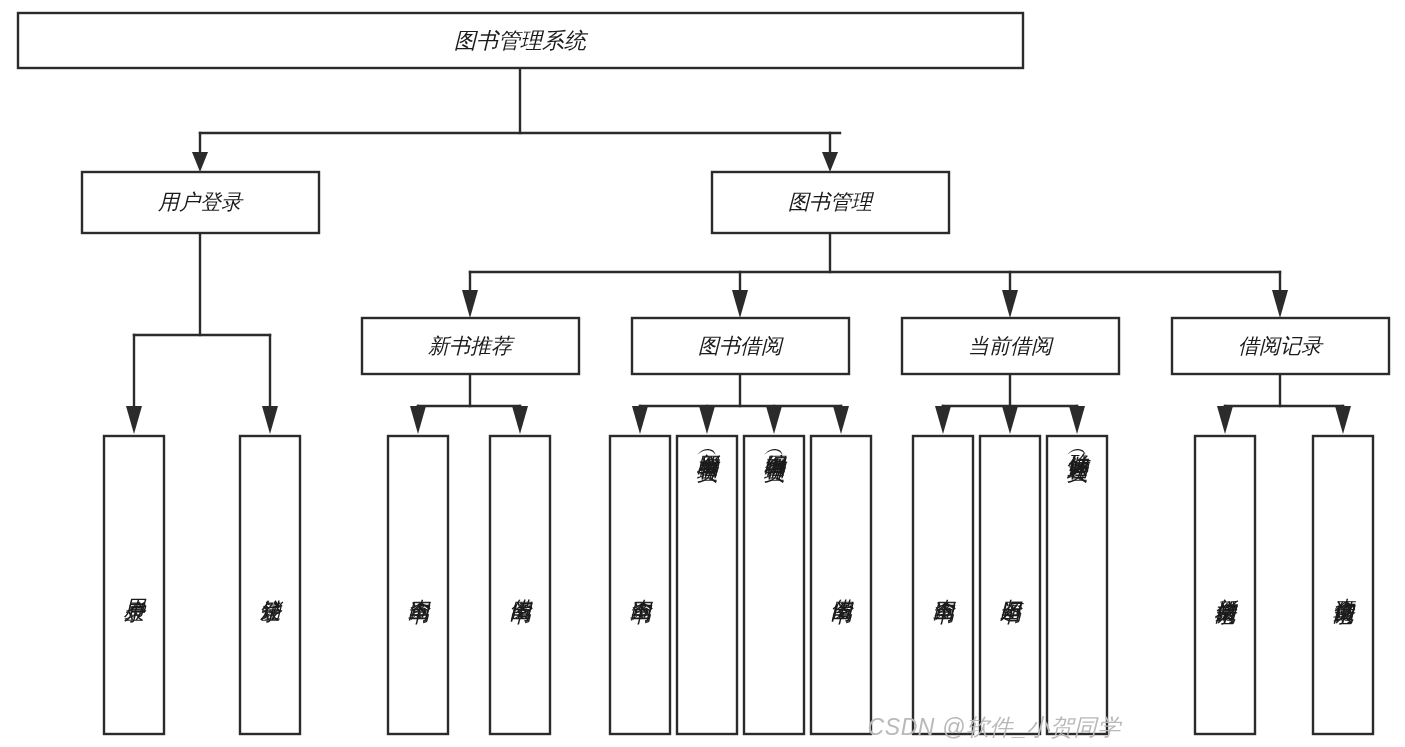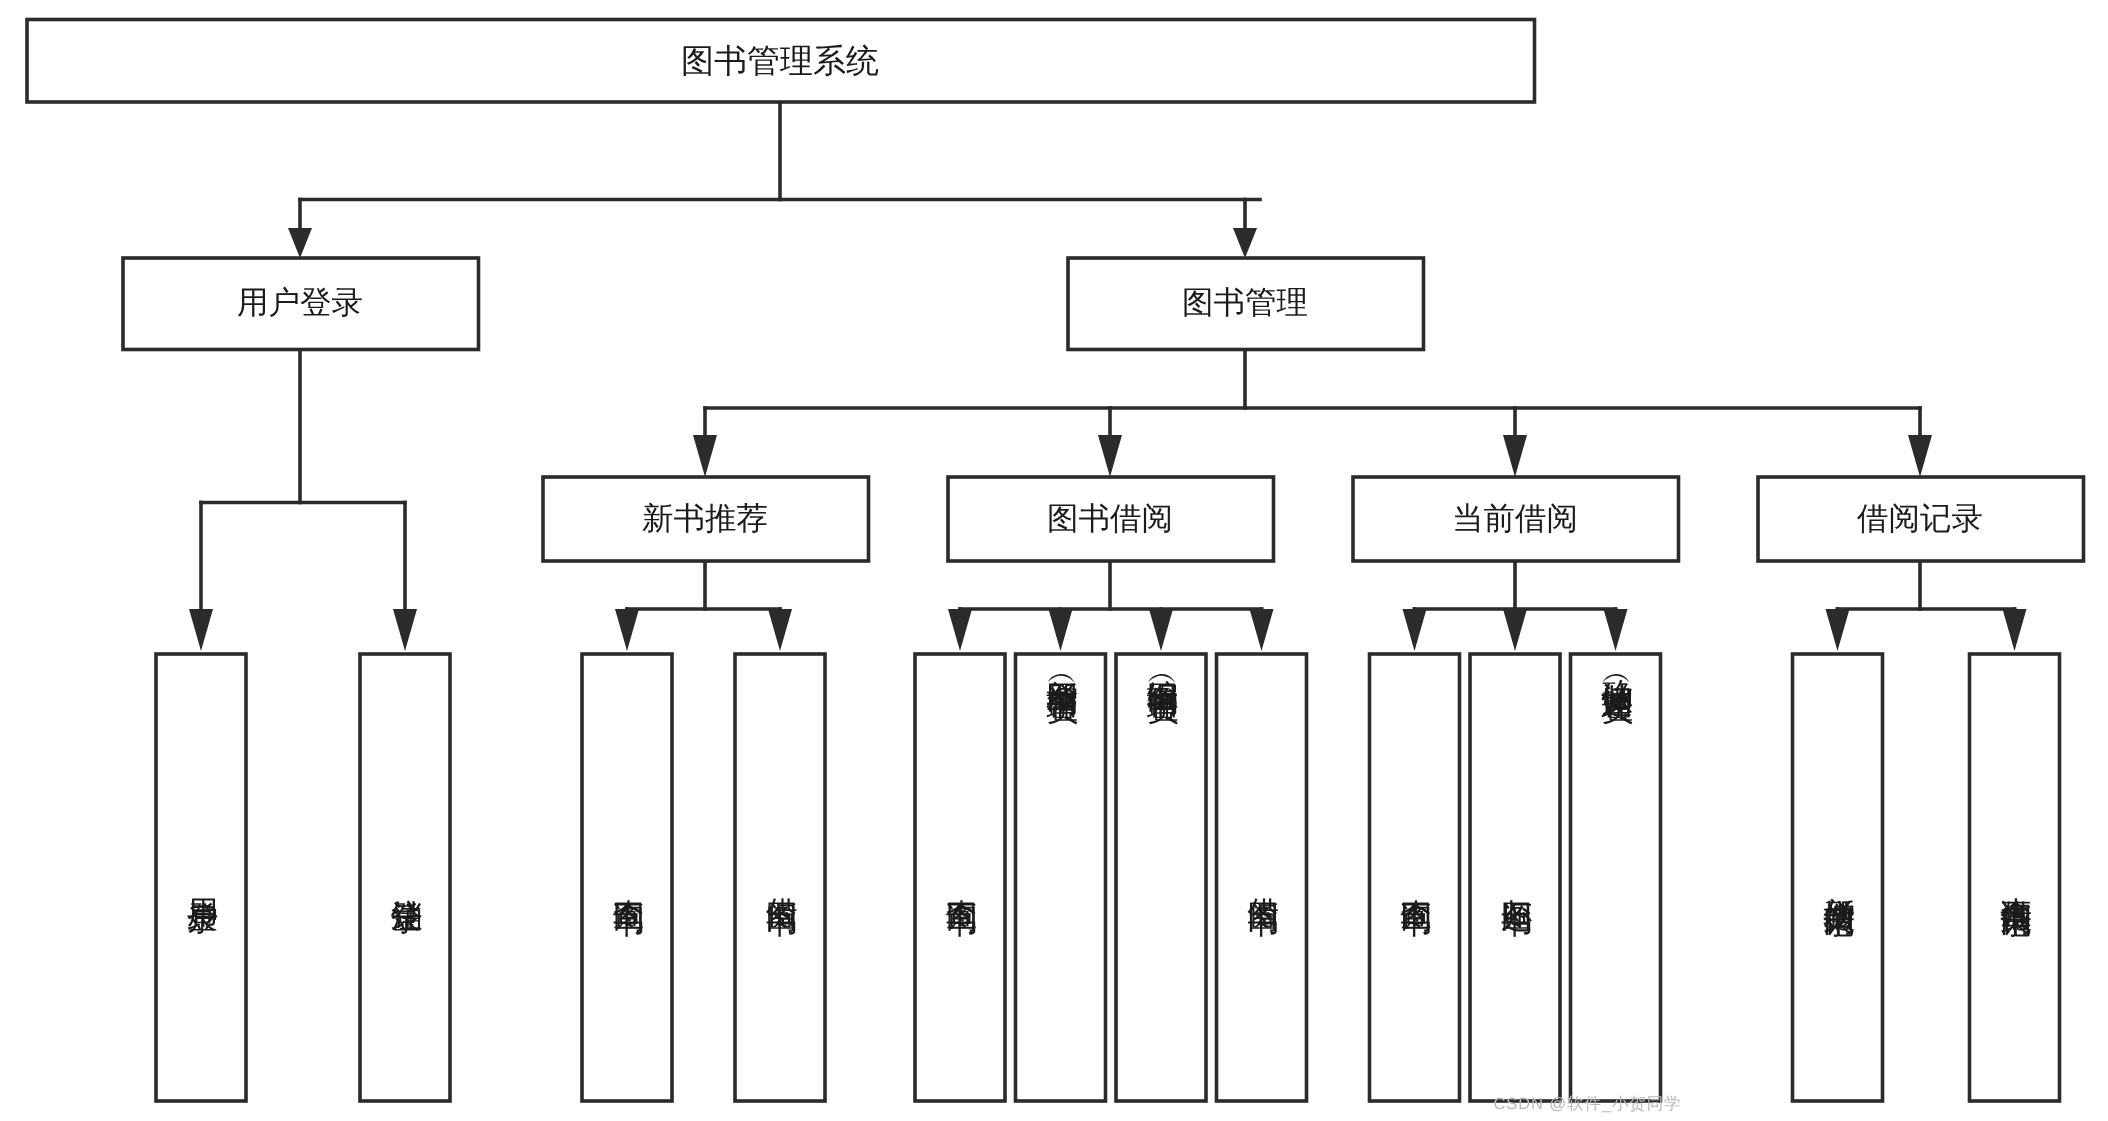--- a/index.html
+++ b/index.html
@@ -1,32 +1,32 @@
 <!DOCTYPE html>
 <html><head>
 <meta charset="utf-8">
 <style>
   html,body{margin:0;padding:0;background:#ffffff;}
   body{width:1405px;height:747px;overflow:hidden;
        font-family:"Liberation Sans","DejaVu Sans",sans-serif;}
-  #stage{position:relative;width:1131px;height:747px;background:#fff;}
+  #stage{position:relative;width:1131px;height:747px;background:#fff;font-style:italic;}
   svg{position:absolute;left:0;top:0;}
   .node-box{fill:#ffffff;stroke:#2b2b2b;stroke-width:2.4;}
   .connector{fill:none;stroke:#2b2b2b;stroke-width:2.4;
              stroke-linecap:square;stroke-linejoin:miter;}
   .arrow-head{fill:#2b2b2b;stroke:none;}
   .h-label{font-size:21px;fill:#1b1b1b;text-anchor:middle;
            dominant-baseline:middle;}
   .h-label-root{font-size:22px;}
   .v-label-wrap{position:absolute;display:flex;align-items:center;
                 justify-content:center;pointer-events:none;}
   .v-label{writing-mode:vertical-rl;text-orientation:upright;
            font-size:21px;line-height:1.06;color:#1b1b1b;
            letter-spacing:1.5px;white-space:nowrap;}
-  .watermark{position:absolute;right:10px;bottom:4px;font-size:11px;
+  .watermark{position:absolute;right:10px;bottom:4px;font-size:23px;
              color:#b9b9b9;letter-spacing:.6px;white-space:nowrap;}
 </style>
 </head>
 <body>
 
 <div id="stage">
 
   <svg width="1405" height="747" viewBox="0 0 1405 747">
 
     <g>

